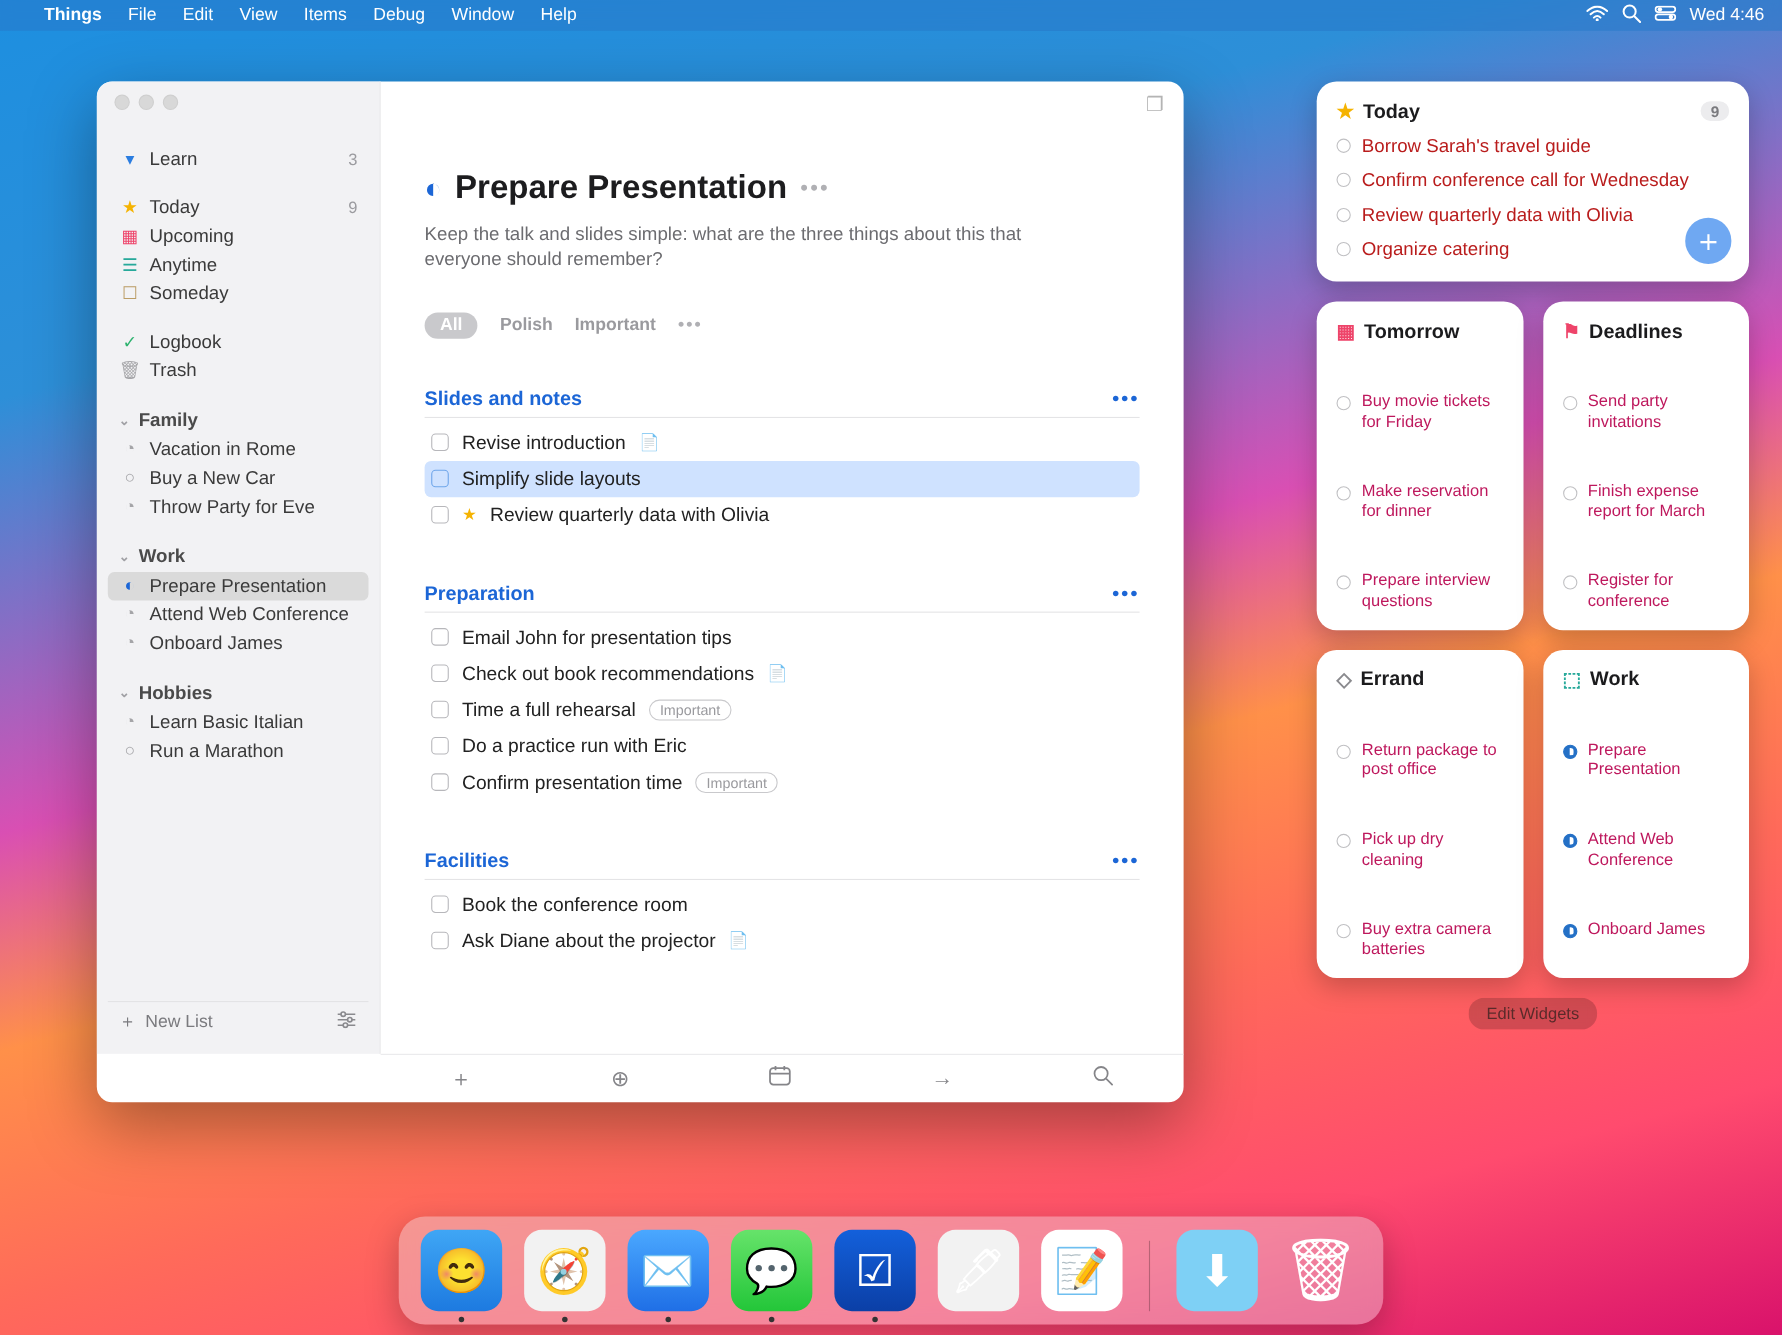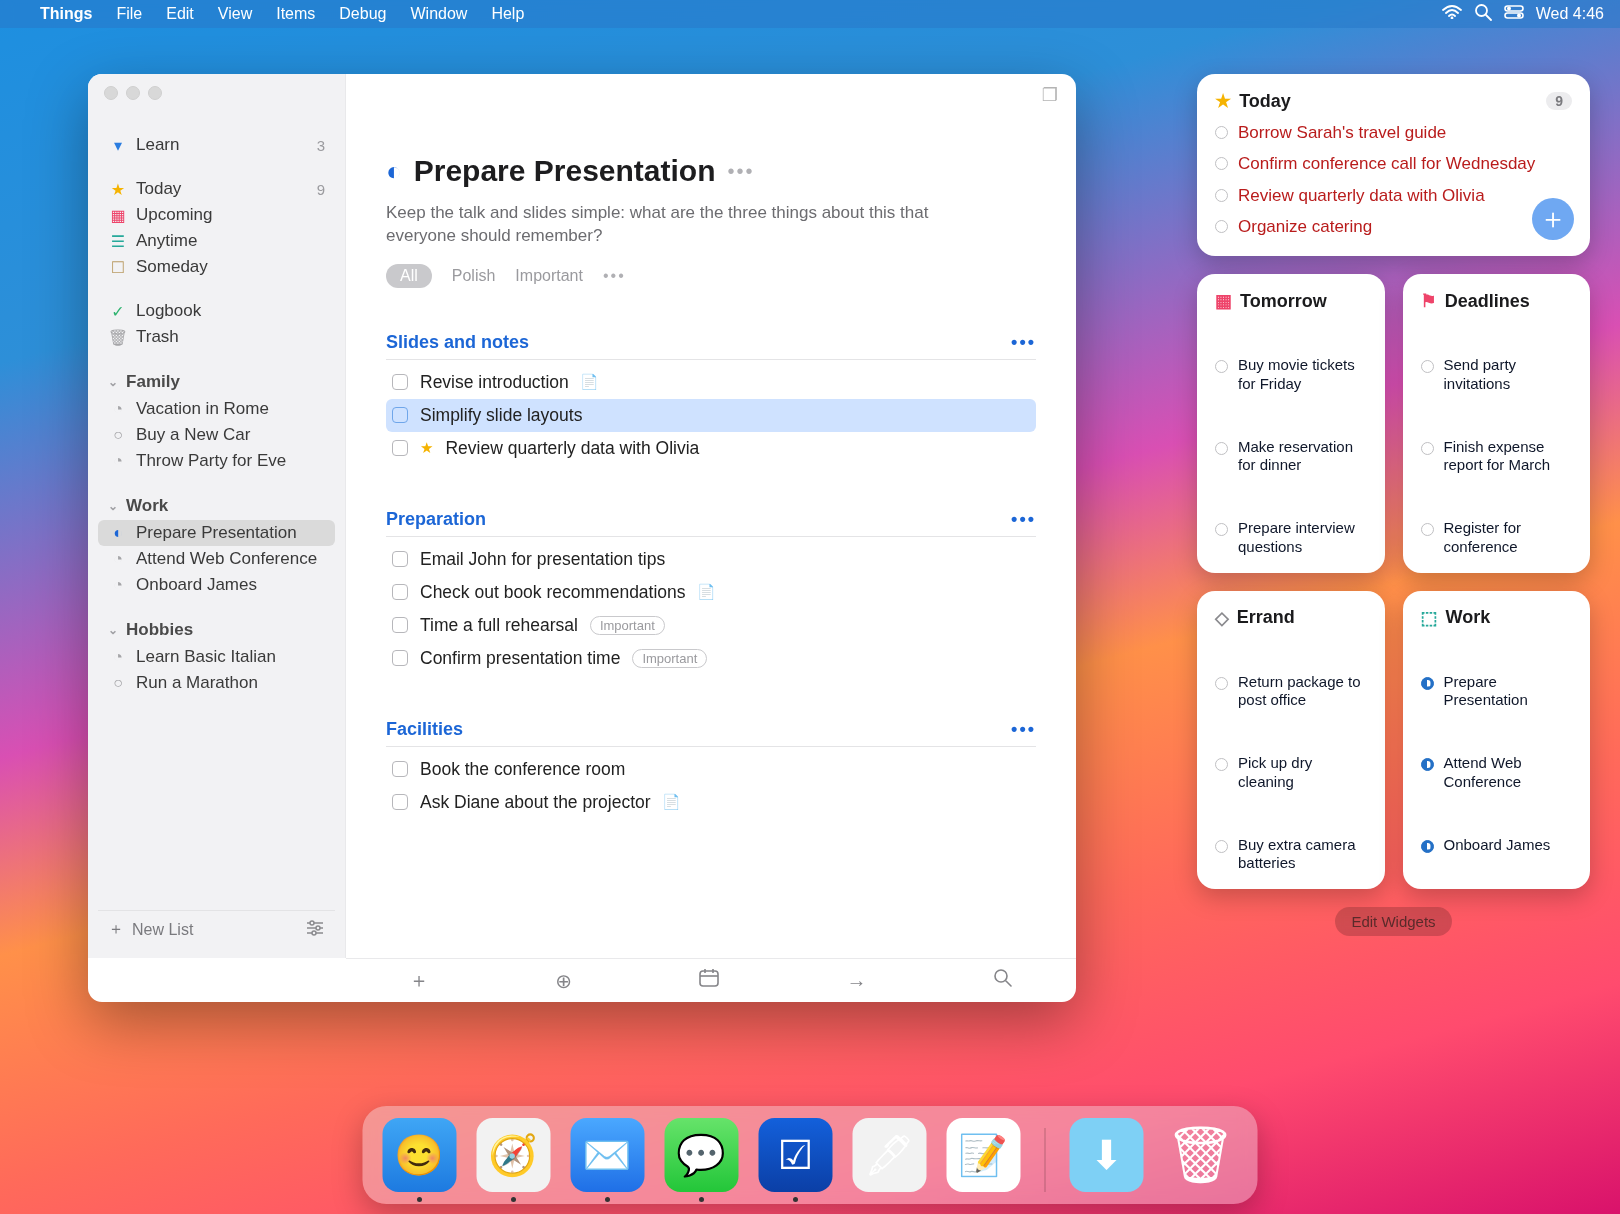--- a/index.html
+++ b/index.html
@@ -53,21 +53,21 @@
   .ico.halfblue{color:#1c66d6;}
   .sidebar-footer { margin-top:auto; border-top:1px solid #e3e3e5; padding:8px 10px; display:flex; align-items:center; color:#7a7a7e; font-size:16px;}
   .sidebar-footer .filters{ margin-left:auto; }
   
   .main { flex:1; padding:80px 40px 0 40px; overflow:auto; position:relative;}
   .title-row { display:flex; align-items:center; gap:12px; }
   .title-row h1 { font-size:30px; font-weight:700; color:#1d1d1f;}
   .title-ico { font-size:26px; color:#1c66d6;}
   .ellipsis { color:#b0b0b4; font-size:20px; letter-spacing:2px;}
   .desc { color:#6c6c70; font-size:17px; margin-top:14px; max-width:560px; line-height:1.35;}
-  .filters-row { margin-top:16px; display:flex; align-items:center; gap:20px; color:#9a9a9e; font-size:16px; font-weight:400;}
+  .filters-row { margin-top:36px; display:flex; align-items:center; gap:20px; color:#9a9a9e; font-size:16px; font-weight:700;}
   .filters-row .pill { background:#c9c9cc; color:#fff; padding:3px 14px; border-radius:14px;}
   .section-title { color:#1c66d6; font-size:18px; font-weight:700; margin-top:44px; padding-bottom:6px; border-bottom:1px solid #e4e4e6; display:flex; align-items:center;}
   .section-title .dots{ margin-left:auto; color:#1c66d6; letter-spacing:2px; font-size:18px;}
   .task { display:flex; align-items:center; gap:12px; padding:6px 6px; font-size:17.5px; color:#222; border-radius:6px;}
   .task.selected { background:#cfe2ff;}
   .task .cb { width:16px; height:16px; border:1.5px solid #b7b7bb; border-radius:4px; flex:none;}
   .task .cb.sel{border-color:#6fa6ea;}
   .task .star { color:#f5b301; font-size:15px;}
   .task .note { color:#c8c8cc; font-size:15px;}
   .task .datebadge { background:#e8e8ea; color:#7b7b7f; font-size:14px; padding:2px 8px; border-radius:5px;}
@@ -75,21 +75,21 @@
   .section-tasks { margin-top:6px;}
   
   .bottombar { border-top:1px solid #e9e9eb; height:44px; margin-left:258px; display:flex; align-items:center; justify-content:space-around; color:#858589; font-size:20px;}
   
   .widgets { position:absolute; right:30px; top:74px; width:393px; display:flex; flex-direction:column; gap:18px;}
   .wcard { background:#fff; border-radius:18px; padding:16px 18px; box-shadow:0 8px 24px rgba(0,0,0,.22); position:relative;}
   .wcard.big { min-height:182px; }
   .w-title { display:flex; align-items:center; gap:8px; font-weight:700; font-size:18px; color:#1b1b1d;}
   .w-badge { margin-left:auto; background:#ececee; color:#7a7a7e; border-radius:10px; padding:1px 9px; font-size:14px; font-weight:600;}
   .w-item { display:flex; align-items:flex-start; gap:10px; margin-top:10px; font-size:17px; color:#b91c1c; line-height:1.25;}
-  .w-item.mini { font-size:15px; color:#0f172a;margin-top:44px;}
+  .w-item.mini { font-size:15px; color:#be185d;margin-top:44px;}
   .w-cb { width:13px; height:13px; border:1.5px solid #c0c0c3; border-radius:50%; margin-top:4px; flex:none;}
   .w-cb.blue { background:#2470c6; border-color:#2470c6; border-radius:50%; position:relative;}
   .w-cb.blue::after{content:""; position:absolute; inset:2px; background:#fff; border-radius:50%; clip-path: inset(0 0 0 50%);}
   .w-add { position:absolute; right:16px; bottom:16px; width:42px; height:42px; border-radius:50%; background:#6fa8f2; color:#fff; display:flex; align-items:center; justify-content:center; font-size:28px;}
   .w-grid { display:flex; gap:18px;}
   .w-grid .wcard { flex:1; min-height:188px;}
   .edit-widgets { align-self:center; background:rgba(0,0,0,.18); color:#5a2a2a; padding:6px 16px; border-radius:16px; font-size:15px; backdrop-filter:blur(4px);}
   
   .dock {
     position:absolute; bottom:10px; left:50%; transform:translateX(-50%);
@@ -312,20 +312,24 @@
               <span>Check out book recommendations</span>
               <span class="note">📄</span>
             </div>
             <div class="task">
               <span class="cb"></span>
               <span>Time a full rehearsal</span>
               <span class="tag">Important</span>
             </div>
             <div class="task">
               <span class="cb"></span>
+              <span>Do a practice run with Eric</span>
+            </div>
+            <div class="task">
+              <span class="cb"></span>
               <span>Confirm presentation time</span>
               <span class="tag">Important</span>
             </div>
           </div>
           <div class="section-title">
             <span>Facilities</span>
             <span class="dots">•••</span>
           </div>
           <div class="section-tasks">
             <div class="task">

